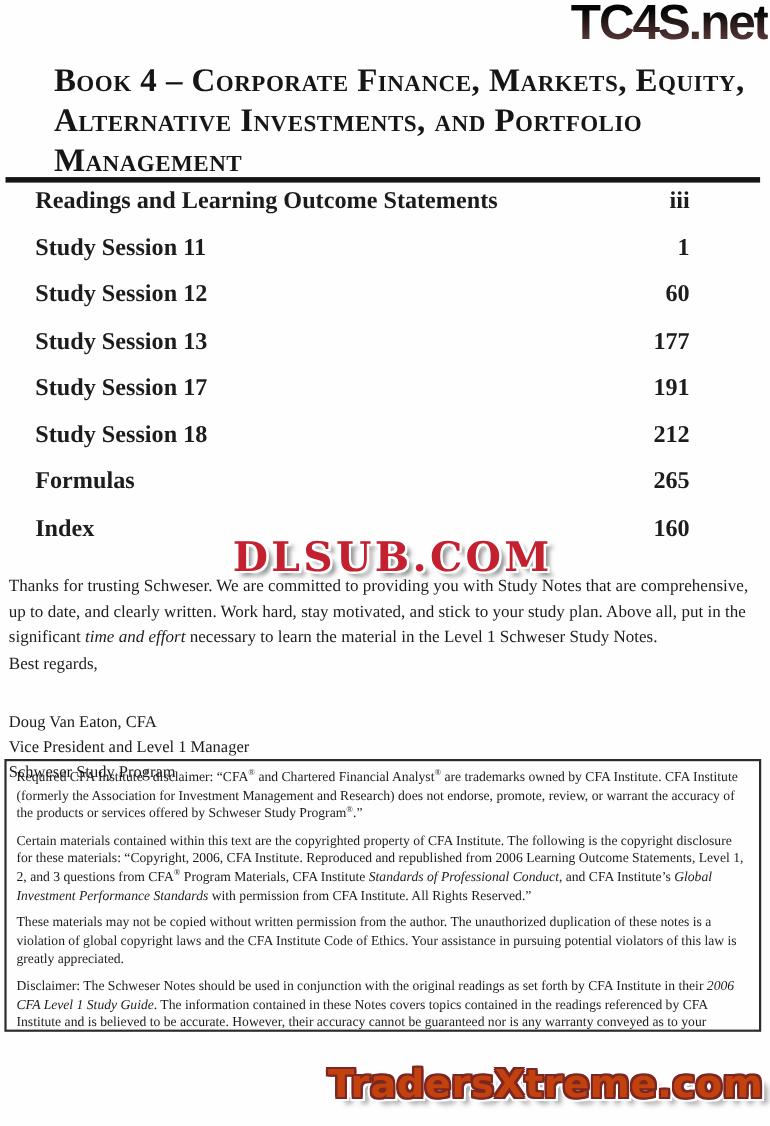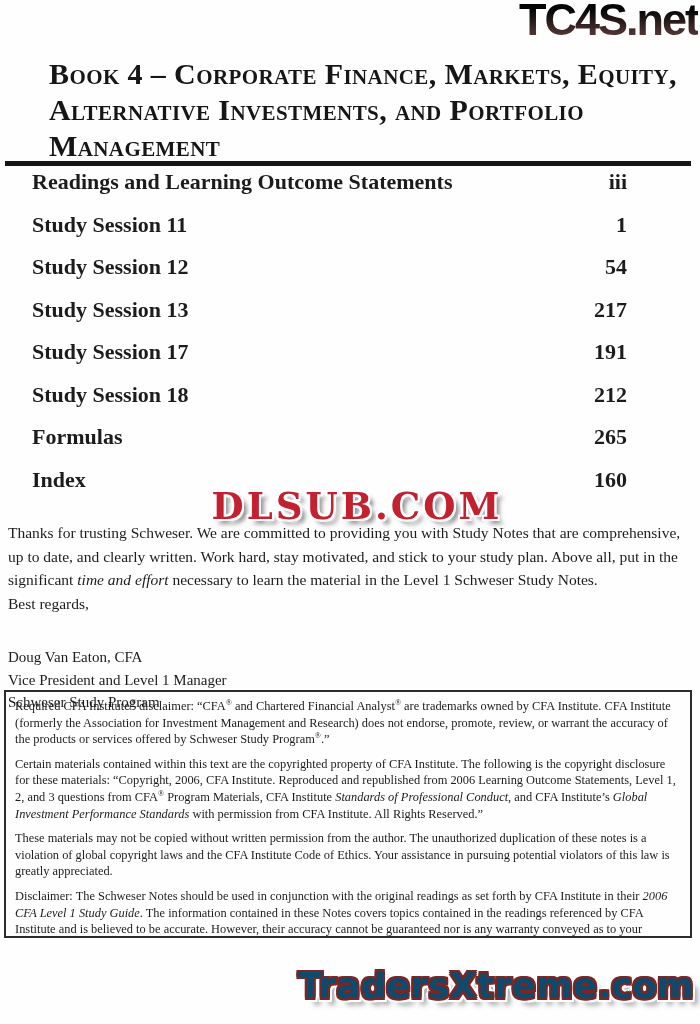--- a/index.html
+++ b/index.html
@@ -95,21 +95,21 @@
 
   em { font-style:italic; }
 
   
   .traders {
     position:absolute; top:966px; right:6px;
     font-family:"DejaVu Sans", sans-serif;
     font-weight:bold;
     font-size:35px;
     letter-spacing:0.5px;
-    color:#0c4a6e;
+    color:#c2410c;
     text-shadow:
       -2px 0 0 #7c2724, 2px 0 0 #7c2724, 0 -2px 0 #7c2724, 0 2px 0 #7c2724,
       -2px -2px 0 #7c2724, 2px 2px 0 #7c2724, -2px 2px 0 #7c2724, 2px -2px 0 #7c2724,
       -4px 0 0 #ffffff, 4px 0 0 #ffffff, 0 -4px 0 #ffffff, 0 4px 0 #ffffff,
       -3px -3px 0 #ffffff, 4px 4px 0 #ffffff, -3px 4px 0 #ffffff, 4px -3px 0 #ffffff,
       7px 7px 5px rgba(80,80,80,0.5);
     white-space:nowrap;
     z-index:5;
   }
 </style>
@@ -131,25 +131,25 @@
     <div class="toc-row">
       <span>Readings and Learning Outcome Statements</span>
       <span class="toc-page">iii</span>
     </div>
     <div class="toc-row">
       <span>Study Session 11</span>
       <span class="toc-page">1</span>
     </div>
     <div class="toc-row">
       <span>Study Session 12</span>
-      <span class="toc-page">54</span>
+      <span class="toc-page">60</span>
     </div>
     <div class="toc-row">
       <span>Study Session 13</span>
-      <span class="toc-page">217</span>
+      <span class="toc-page">177</span>
     </div>
     <div class="toc-row">
       <span>Study Session 17</span>
       <span class="toc-page">191</span>
     </div>
     <div class="toc-row">
       <span>Study Session 18</span>
       <span class="toc-page">212</span>
     </div>
     <div class="toc-row">

